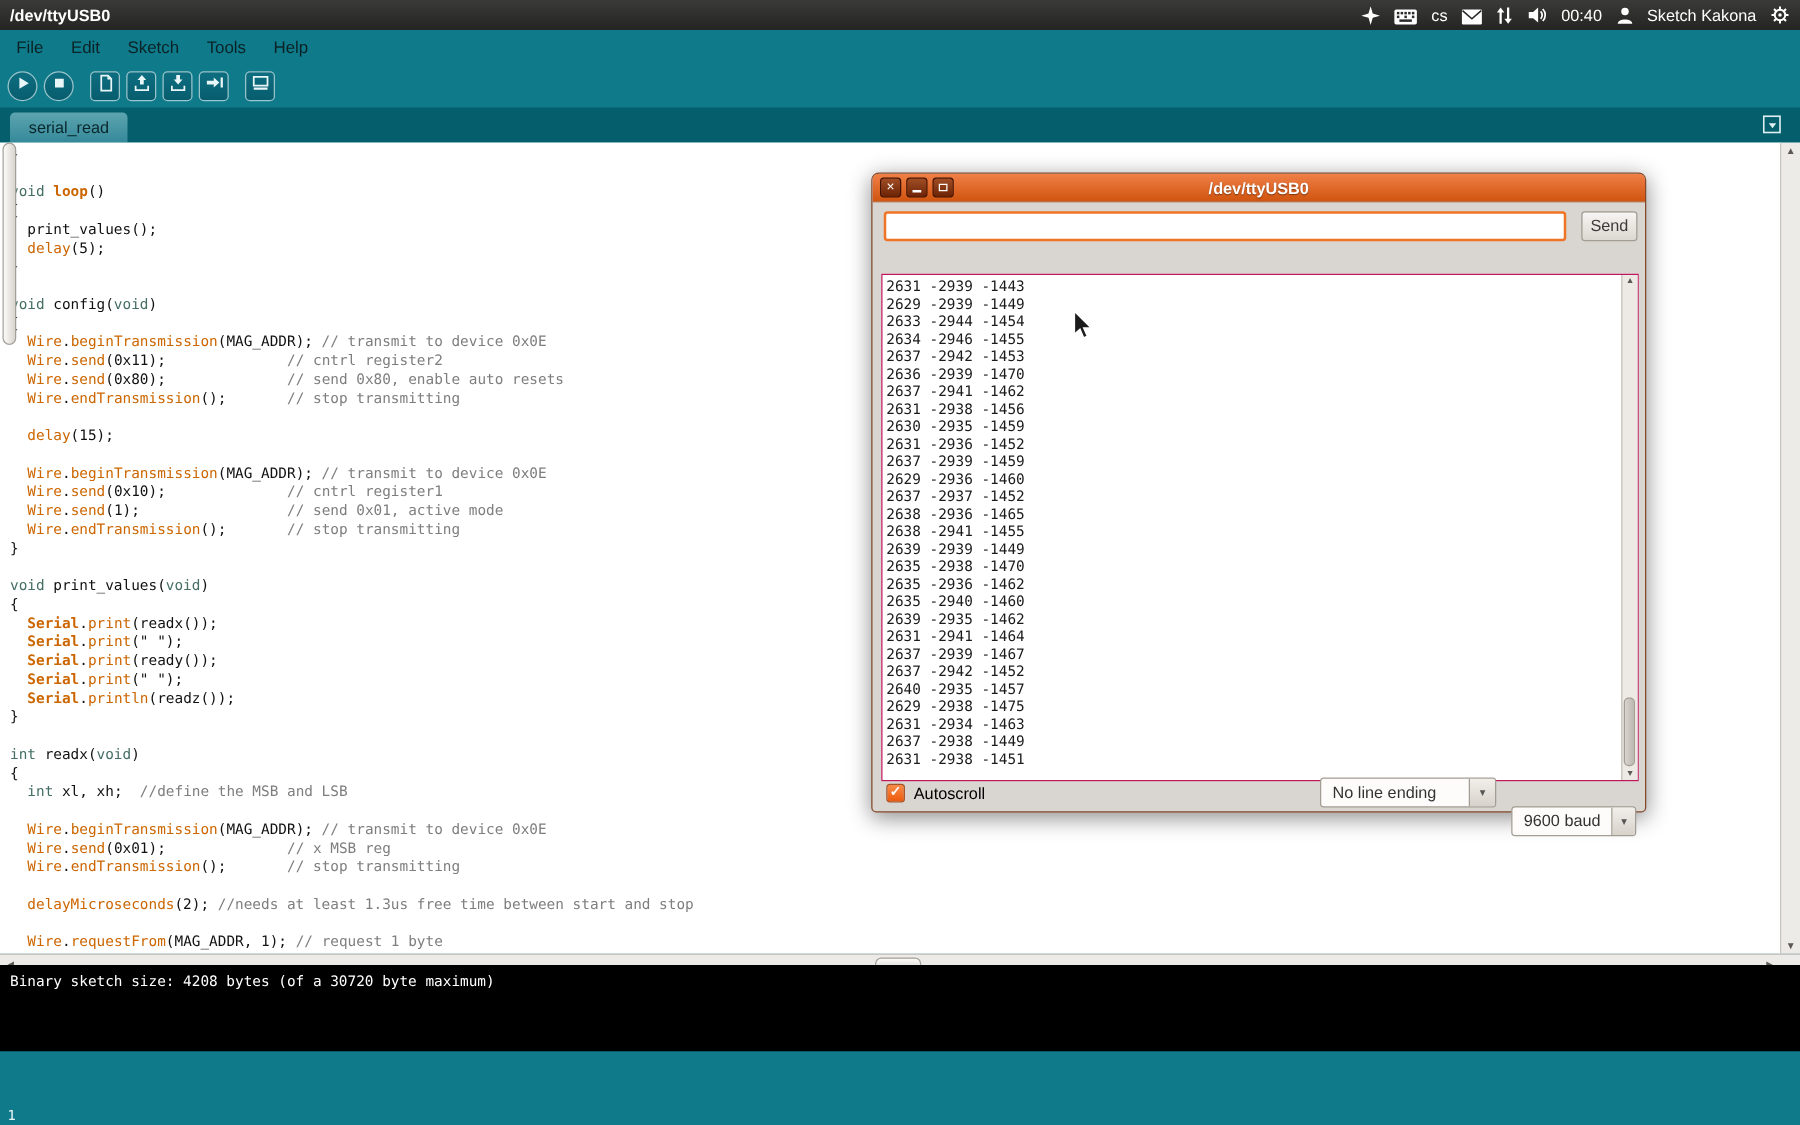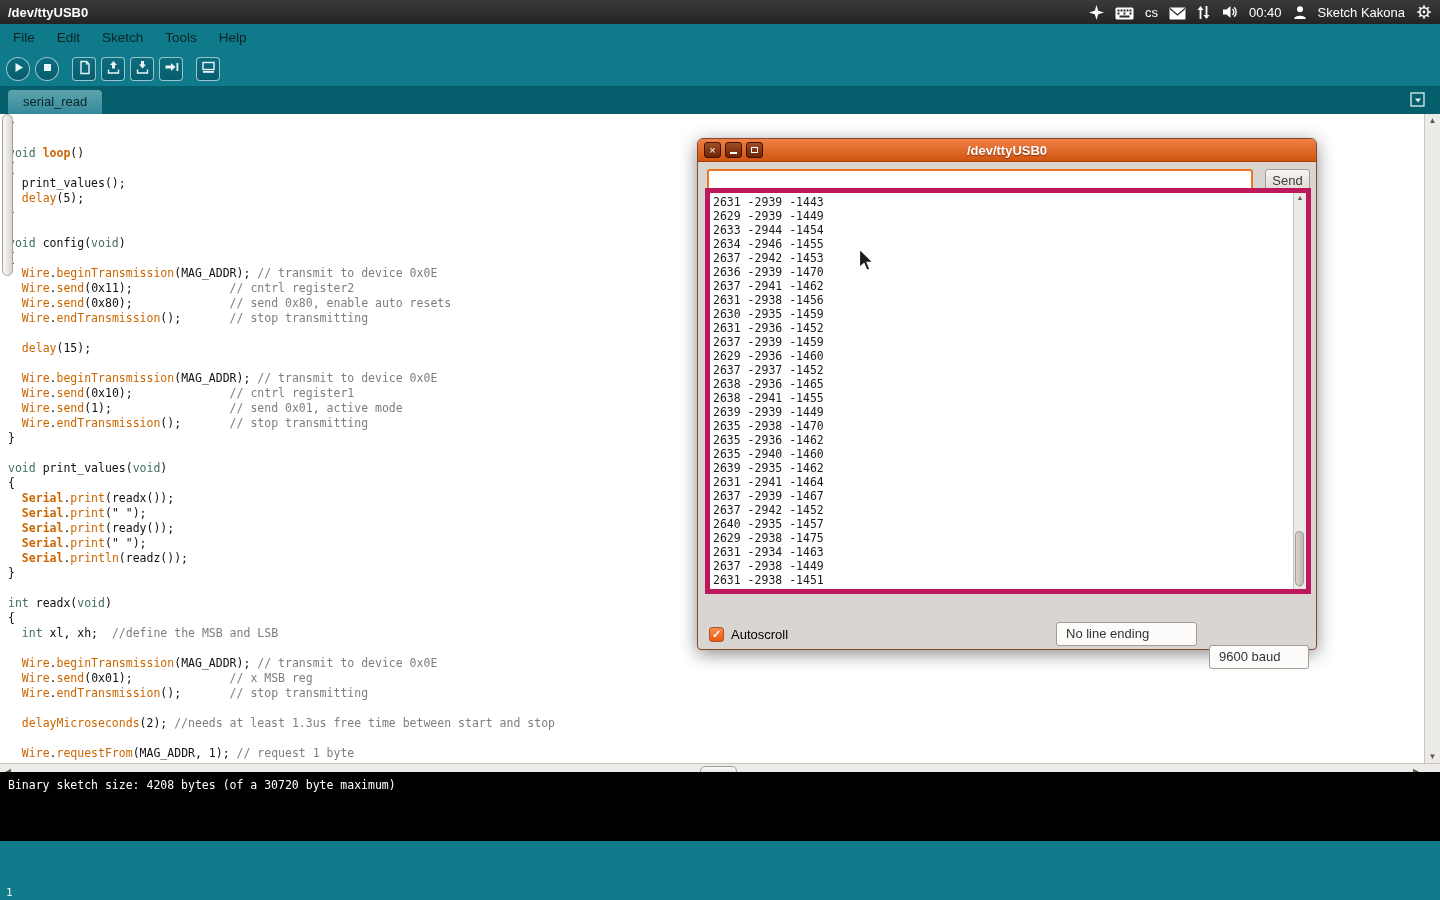--- a/index.html
+++ b/index.html
@@ -85,35 +85,35 @@
   .sm-wbtn .minbar { position:absolute; left:4px; bottom:3px; width:7px; height:2px; background:#fff; }
   .sm-wbtn .maxbox { position:absolute; left:4px; top:4px; width:7px; height:6px; border:1.5px solid #fff; }
 
   .sm-input { position:absolute; left:9px; top:30px; width:546px; height:24px;
     border:2px solid #ef7426; border-radius:3px; background:#fff; font-size:13px; padding:0 5px; outline:none;
     font-family:"Liberation Sans", sans-serif; }
   .sm-send { position:absolute; left:567px; top:30px; width:45px; height:24px;
     background:linear-gradient(#f7f5f2,#dcd8d1); border:1px solid #a39d93; border-radius:3px;
     font-size:13px; color:#3a3a3a; text-align:center; line-height:22px; }
 
-  .sm-out-wrap { position:absolute; left:7px; top:49px; width:606px; height:406px;
-    background:#fff; border:5px solid #be185d; display:flex; }
+  .sm-out-wrap { position:absolute; left:7px; top:80px; width:606px; height:406px;
+    background:#fff; border:1px solid #be185d; display:flex; }
   .sm-out { flex:1; overflow:hidden; font-family:"DejaVu Sans Mono", monospace; font-size:11.5px;
     line-height:14px; color:#1a1a1a; padding:2px 0 0 3px; white-space:pre; }
   .sm-sb { width:13px; background:#edeae6; border-left:1px solid #c5c0b9; position:relative; }
   .sm-sb .arr { position:absolute; left:0; width:12px; text-align:center; font-size:7px; color:#5c5852; }
   .sm-sb .arr.up { top:1px; } .sm-sb .arr.down { bottom:1px; }
   .sm-thumb { position:absolute; left:1px; top:338px; width:9px; height:55px;
     background:linear-gradient(90deg,#d8d4ce,#bdb8b0); border:1px solid #a39d93; border-radius:4px; }
 
   .sm-bottom { position:absolute; left:11px; right:7px; top:482px; height:26px; display:flex; align-items:center; }
   .sm-check { width:15px; height:15px; border-radius:3px; background:linear-gradient(#f78d4b,#ee5a0c);
     border:1px solid #a8552b; color:#fff; font-size:11px; line-height:13px; text-align:center; font-weight:bold; }
   .sm-check-label { margin-left:7px; font-size:13px; color:#000000; }
-  .combo { display:flex; height:24px; border:1px solid #a39d93; border-radius:3px; overflow:hidden; background:#fdfcfa;flex-direction:column; }
+  .combo { display:flex; height:24px; border:1px solid #a39d93; border-radius:3px; overflow:hidden; background:#fdfcfa; }
   .combo-val { padding:0 9px; font-size:13px; color:#333; line-height:22px; white-space:nowrap; }
   .combo-btn { width:21px; background:linear-gradient(#f2efeb,#d7d2ca); border-left:1px solid #a39d93;
     text-align:center; color:#555; font-size:9px; line-height:22px; }
   .combo.first { margin-left:auto; width:141px; }
   .combo.first .combo-val { flex:1; }
   .combo.second { margin-left:12px; width:100px;margin-top:45px; }
   .combo.second .combo-val { flex:1; }
 
   .cursor { position:absolute; left:858px; top:248px; pointer-events:none; }
 </style>

